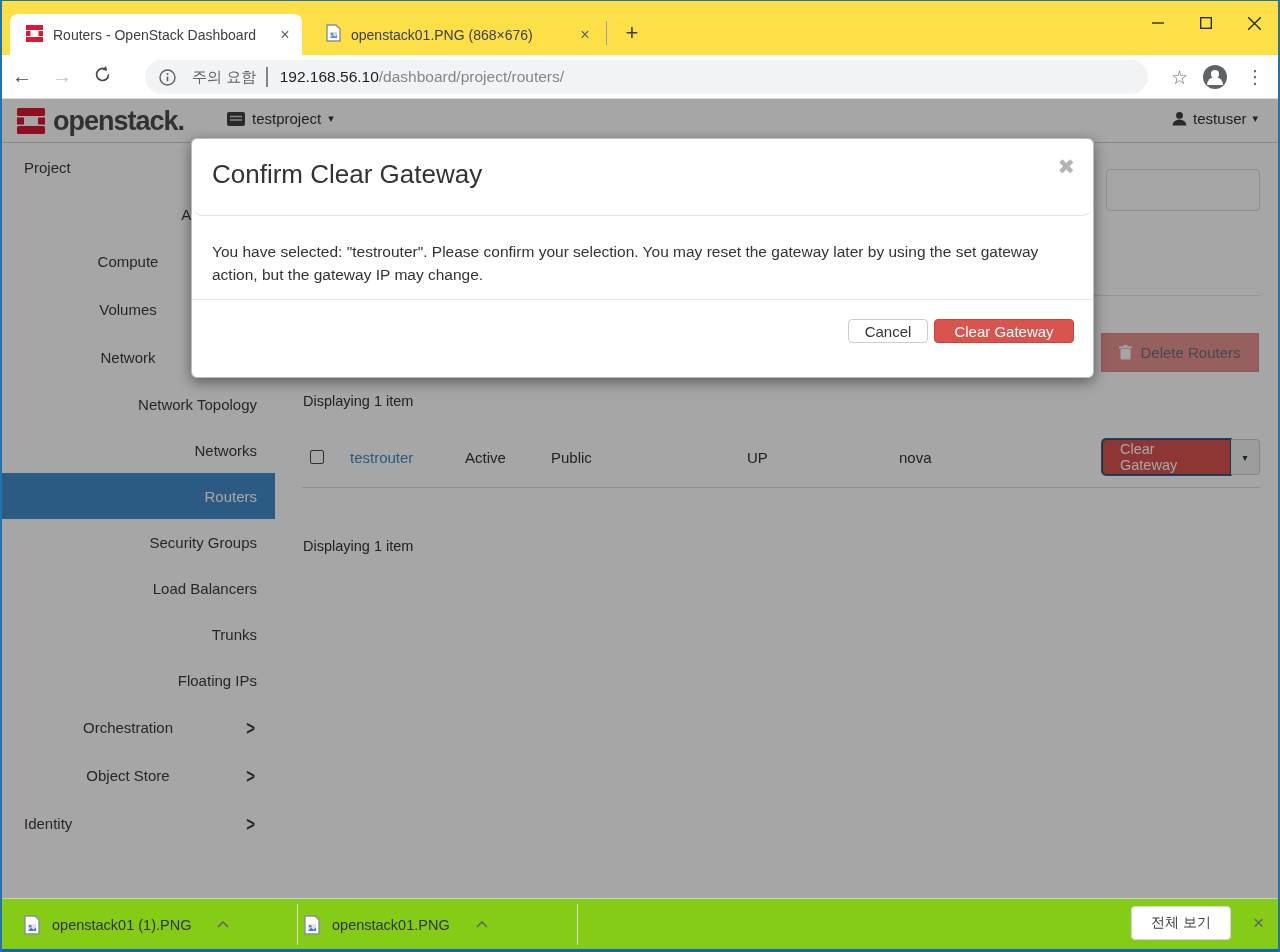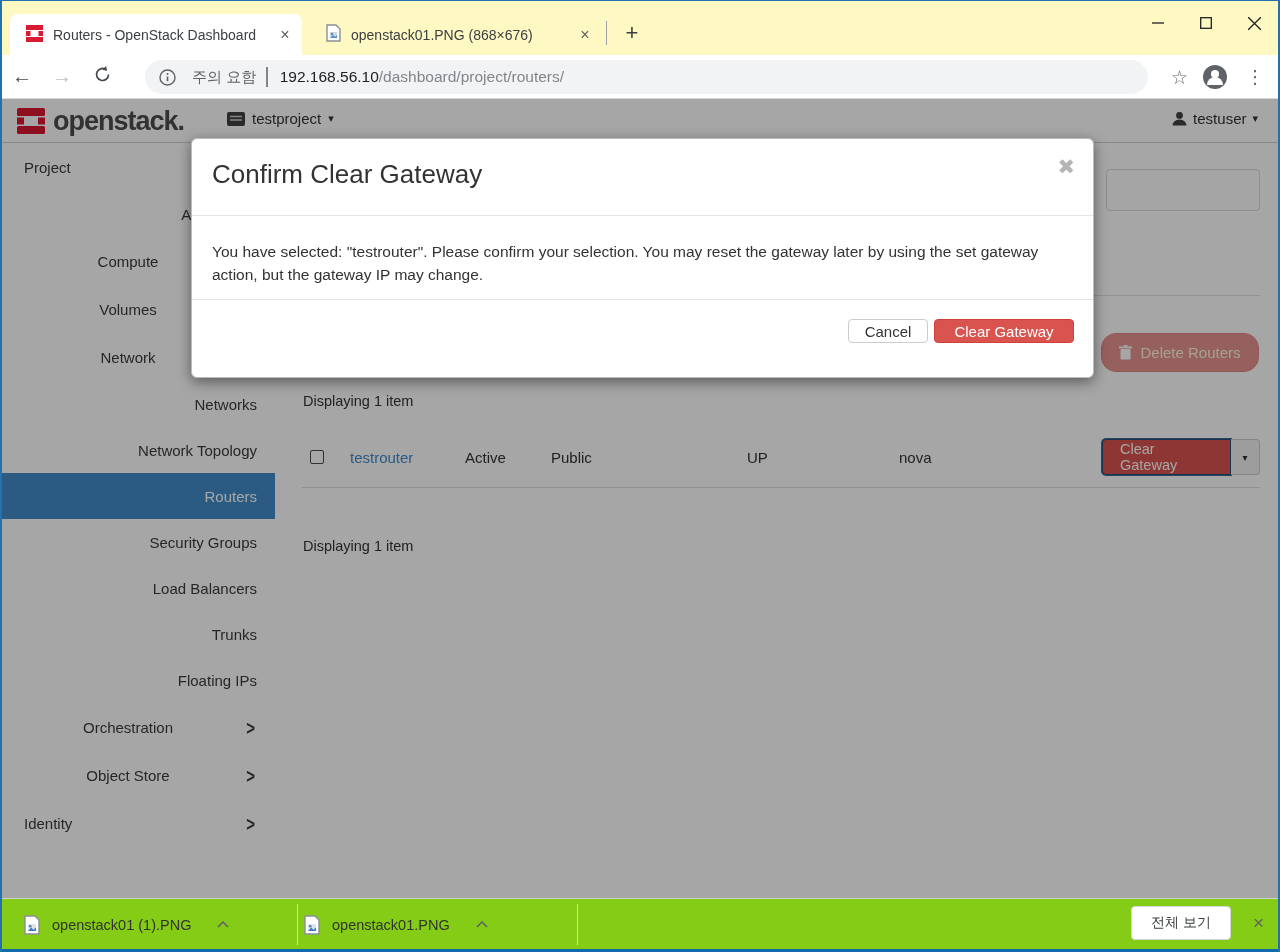--- a/index.html
+++ b/index.html
@@ -3,21 +3,21 @@
 <meta charset="utf-8">
 <style>
   * { margin:0; padding:0; box-sizing:border-box; }
   html,body { width:1280px; height:952px; overflow:hidden; background:#dee1e6;
               font-family:"Liberation Sans","DejaVu Sans",sans-serif; }
   .window { position:relative; width:1280px; height:952px;
             border-left:2px solid #2273ad; border-right:2px solid #2273ad; border-top:1px solid #2273ad;
             background:#dee1e6; }
 
   
-  .tabstrip { position:relative; height:54px; background:#fef9c3; }
+  .tabstrip { position:relative; height:54px; background:#fde047; }
   .tab { position:absolute; top:13px; height:41px; display:flex; align-items:center; font-size:14px; color:#3c4043; }
   .tab.active { left:8px; width:292px; background:#ffffff; border-radius:8px 8px 0 0; }
   .tab.inactive { left:308px; width:292px; }
   .tab .favicon { margin:0 10px 0 16px; flex:0 0 auto; }
   .tab .tab-title { flex:1; white-space:nowrap; overflow:hidden; }
   .tab .tab-close { flex:0 0 auto; width:22px; text-align:center; color:#5f6368; font-size:16px; margin-right:6px; cursor:pointer; }
   .tab-sep { position:absolute; left:604px; top:20px; width:1px; height:24px; background:#9aa0a6; }
   .newtab-btn { position:absolute; left:615px; top:18px; width:30px; height:30px; border-radius:50%;
                 color:#3c4043; font-size:22px; line-height:28px; text-align:center; }
   .wincontrols { position:absolute; right:0; top:0; height:44px; display:flex; }
@@ -56,42 +56,42 @@
   .side-item.active { background:#428bca; color:#fff; }
   .side-chevron { position:absolute; right:20px; font-weight:700; font-size:15px; color:#3b3b3b;
                   transform:scaleY(1.35); }
 
   
   .content { position:absolute; left:273px; top:44px; right:0; bottom:0; background:#fff; }
   .filter-box { position:absolute; right:18px; top:26px; width:154px; height:42px; background:#fdfdfd;
                 border:1px solid #d9d9d9; border-radius:4px; }
   .hdr-divider { position:absolute; left:27px; right:18px; top:152px; height:1px; background:#e2e2e2; }
   .delete-btn { position:absolute; right:19px; top:190px; width:158px; height:39px; background:#d9534f; opacity:0.62;
-                border:1px solid #d43f3a; border-radius:15px; color:#fef9c3; font-size:15px;
+                border:1px solid #d43f3a; border-radius:0; color:#0f172a; font-size:15px;
                 display:flex; align-items:center; justify-content:center; gap:8px; }
   .displaying { position:absolute; left:28px; font-size:14.5px; color:#333; }
   .displaying.top { top:250px; }
   .displaying.bottom { top:395px; }
   .rtable { position:absolute; left:27px; right:18px; top:284px; }
   .trow { display:grid; grid-template-columns:40px 115px 86px 196px 152px 203px auto; align-items:center; padding-left:8px; }
   .trow.head { height:40px; font-weight:700; font-size:15px; color:#333; border-bottom:1px solid #ddd; border-top:1px solid #eee; }
   .trow.body { height:61px; font-size:15px; color:#333; border-bottom:1px solid #ddd; }
   .cbox { width:14px; height:14px; border:1.5px solid #4a4a4a; border-radius:2px; background:transparent; }
   .link { color:#428bca; }
   .split-btn { display:flex; height:36px; }
   .split-main { background:#d9534f; border:1px solid #27517a; box-shadow:0 0 0 1px #3a6b99; color:#fff; font-size:14.5px;
                 display:flex; align-items:center; padding:0 17px; border-radius:4px 0 0 4px; }
   .split-toggle { width:30px; background:#f2f2f2; border:1px solid #ccc; border-left:none; border-radius:0 4px 4px 0;
                   display:flex; align-items:center; justify-content:center; color:#333; font-size:10px; }
 
   
   .dim { position:absolute; inset:0; background:rgba(0,0,0,0.35); z-index:5; }
   .modal { position:absolute; left:189px; top:39px; width:903px; height:240px; background:#fff; z-index:6;
            border:1px solid #bcbcbc; border-radius:6px; box-shadow:0 4px 14px rgba(0,0,0,0.45); }
-  .modal-header { position:relative; padding:20px 20px 0 20px; height:77px; border-bottom:1px solid #e5e5e5; }
+  .modal-header { position:relative; padding:20px 20px 0 20px; height:77px; border-bottom:1px solid #e5e5e5;border-radius:11px; }
   .modal-title { font-size:26px; color:#333; font-weight:400; }
   .modal-close { position:absolute; right:18px; top:16px; font-size:21px; font-weight:700; color:#b4b4b4; cursor:pointer; }
   .modal-body { padding:24px 20px; height:84px; border-bottom:1px solid #e5e5e5; }
   .modal-body p { font-size:15.5px; color:#333; line-height:1.5; }
   .modal-footer { display:flex; justify-content:flex-end; gap:6px; padding:19px 19px 0 0; }
   .btn { height:24px; border-radius:4px; font-size:15px; display:flex; align-items:center; justify-content:center; cursor:pointer; }
   .btn-cancel { width:80px; background:#fff; border:1px solid #ccc; color:#333; }
   .btn-danger { width:140px; background:#d9534f; border:1px solid #d43f3a; color:#fff; }
 
   
@@ -235,24 +235,24 @@
       <div class="side-item lvl2">
           <span>Compute</span>
         </div>
       <div class="side-item lvl2">
           <span>Volumes</span>
         </div>
       <div class="side-item lvl2">
           <span>Network</span>
         </div>
       <div class="side-item lvl3">
+          <span>Network Topology</span>
+        </div>
+      <div class="side-item lvl3">
           <span>Networks</span>
-        </div>
-      <div class="side-item lvl3">
-          <span>Network Topology</span>
         </div>
       <div class="side-item lvl3 active">
           <span>Routers</span>
         </div>
       <div class="side-item lvl3">
           <span>Security Groups</span>
         </div>
       <div class="side-item lvl3">
           <span>Load Balancers</span>
         </div>

